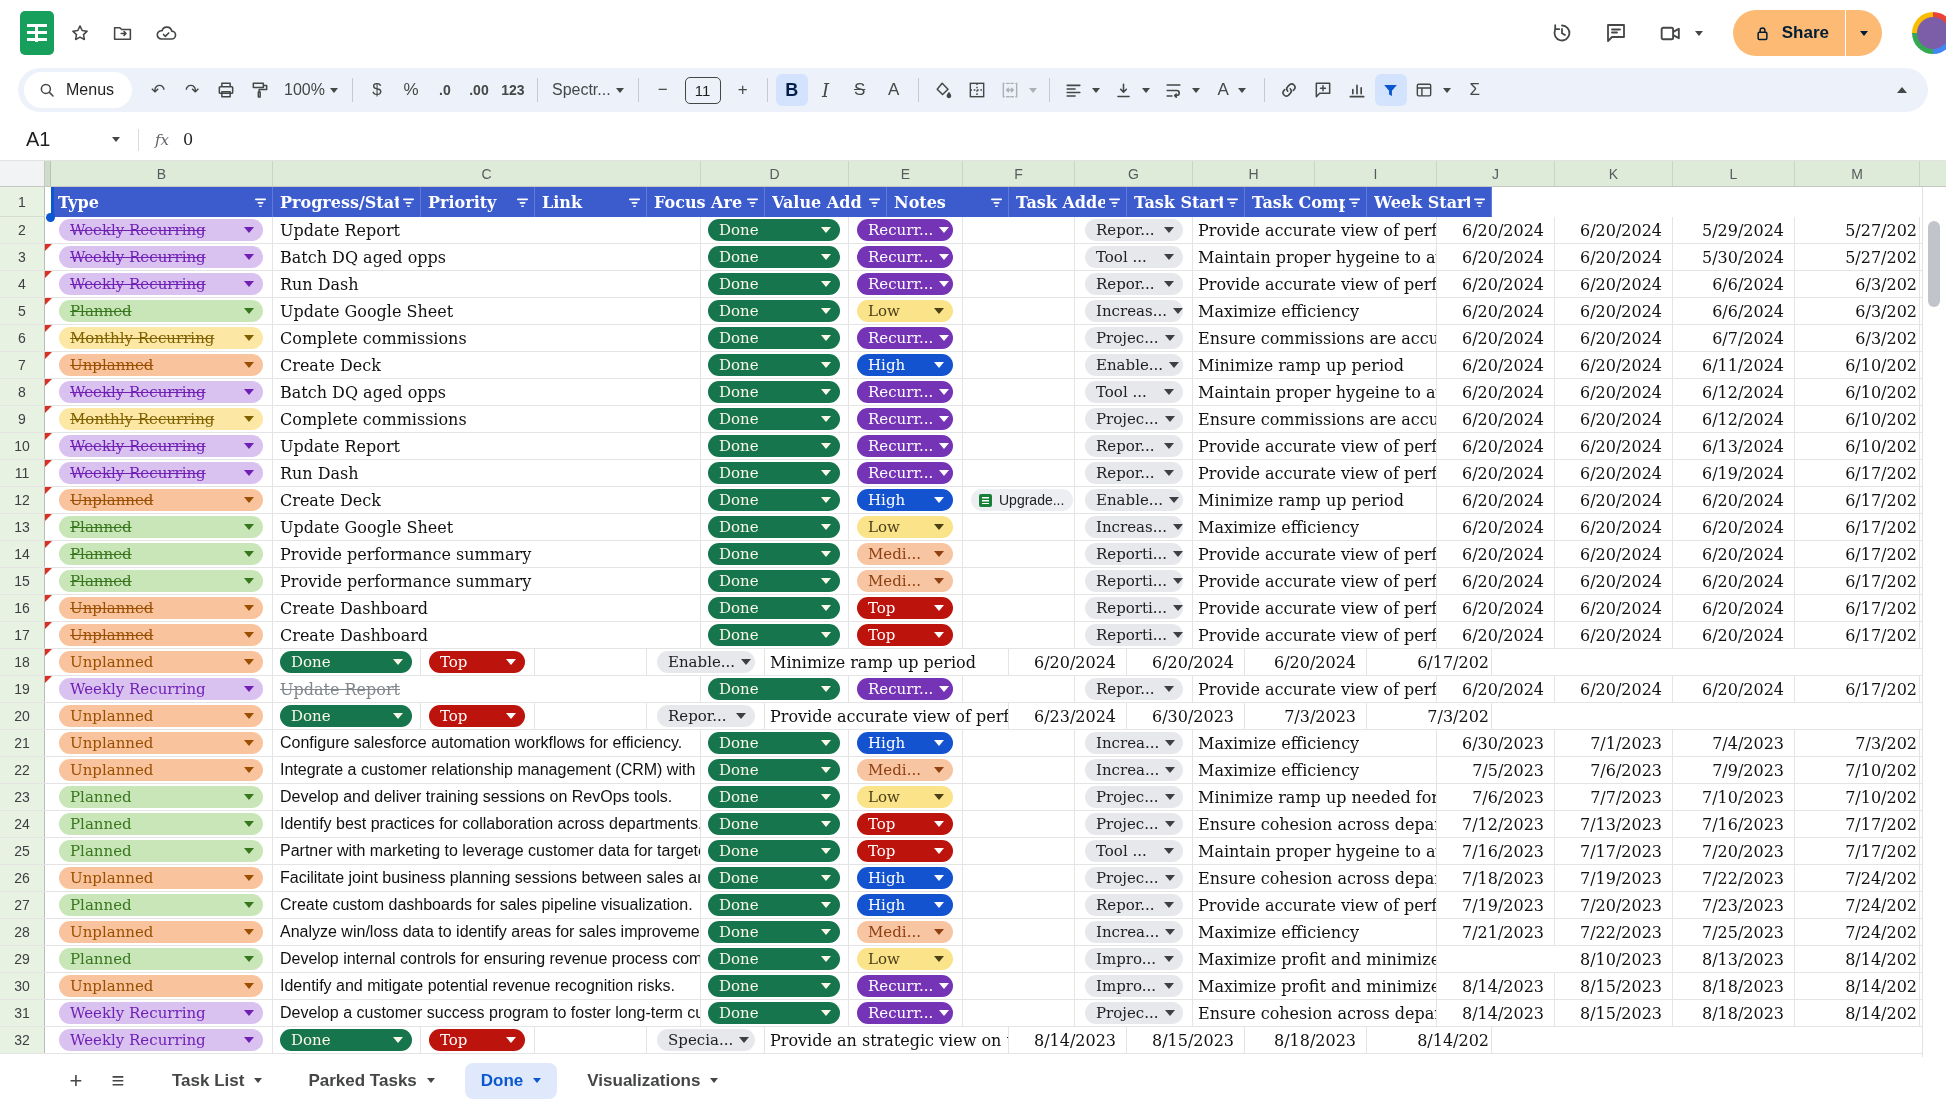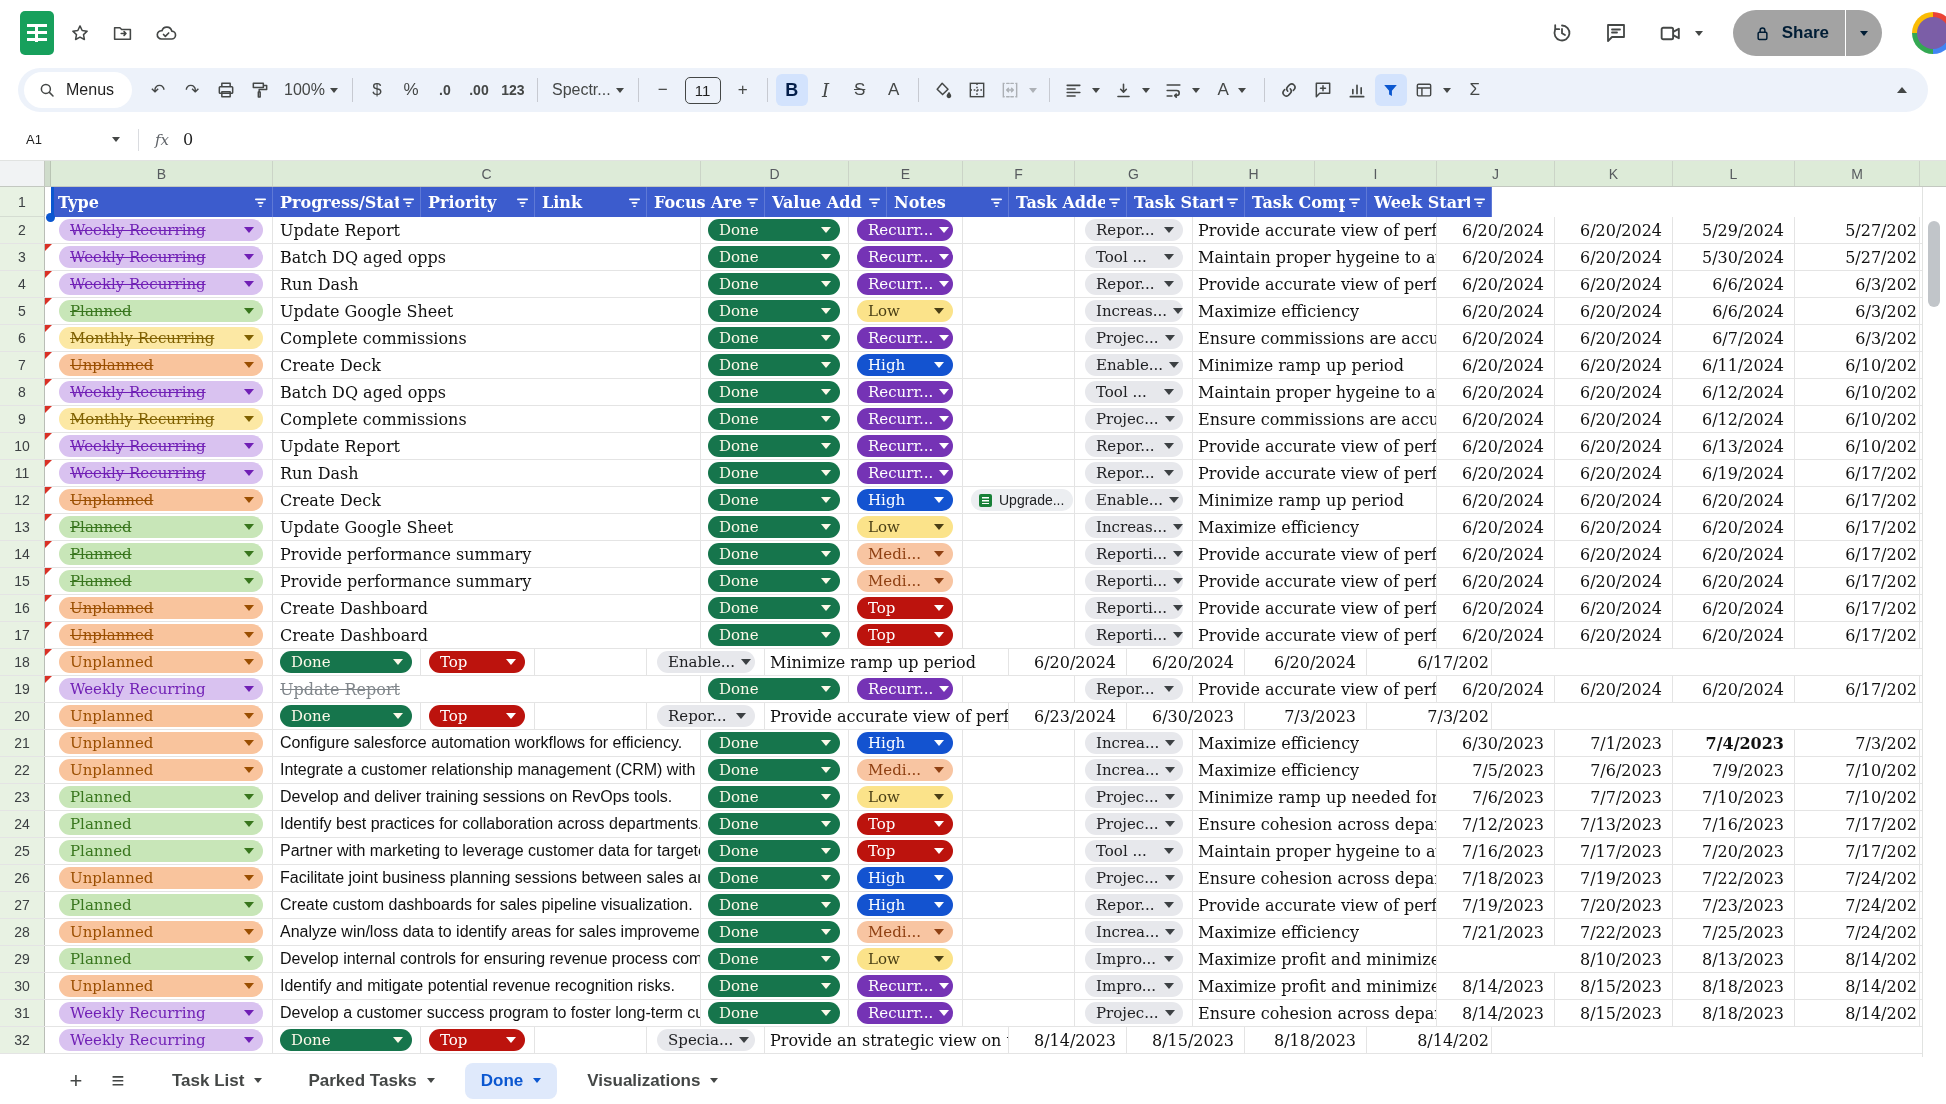--- a/index.html
+++ b/index.html
@@ -17,21 +17,21 @@
       linear-gradient(#fff,#fff) 0 7px/20px 3px no-repeat,
       linear-gradient(#fff,#fff) 0 14px/20px 3px no-repeat,
       linear-gradient(#fff,#fff) 8px 0/3px 18px no-repeat; }
   .tb-left { display:flex; flex-direction:column; justify-content:center; }
   .title-row { display:flex; align-items:center; gap:22px; height:30px; }
   .doc-title { font-size:20px; color:#1f1f1f; letter-spacing:.1px; }
   .title-ico { color:#444746; }
   .menu-row { display:flex; gap:6px; margin-top:1px; }
   .menu-item { font-size:17px; color:#202124; padding:2px 10px; border-radius:6px; cursor:default; }
   .tb-right { margin-left:auto; display:flex; align-items:center; gap:30px; }
-  .share-btn { display:flex; align-items:center; background:#a3a3a3; border-radius:24px; height:46px; overflow:hidden; }
+  .share-btn { display:flex; align-items:center; background:#fdba74; border-radius:24px; height:46px; overflow:hidden; }
   .share-main { display:flex; align-items:center; gap:10px; padding:0 16px 0 20px; height:100%; border-right:1px solid #fff; }
   .share-label { font-size:17px; font-weight:bold; color:#001d35; }
   .share-caret { padding:0 14px; height:100%; display:flex; align-items:center; }
   .avatar { width:42px; height:42px; border-radius:50%; flex:0 0 auto; margin-right:-26px;
     background:conic-gradient(#ea4335 0 25%, #4285f4 25% 50%, #34a853 50% 75%, #fbbc04 75% 100%); position:relative; }
   .avatar::after { content:""; position:absolute; inset:5px; border-radius:50%; background:#7b5ea7; }
 
   
   .toolbar-band { height:53px; padding:2px 18px 7px 18px; background:#fff; }
   .toolbar { height:44px; background:#edf2fa; border-radius:22px; display:flex; align-items:center; padding:0 10px 0 6px; gap:2px; }
@@ -51,21 +51,21 @@
   .tbi.bold-btn { background:#d3e3fd; color:#041e49; font-weight:bold; font-size:18px; }
   .tbi.italic-btn { font-family:"DejaVu Serif", serif; font-style:italic; font-size:18px; }
   .tbi.strike-btn { text-decoration:line-through; }
   .tbi.disabled svg { opacity:.38; }
   .filter-active { background:#d3e3fd; }
   .collapse-btn { margin-left:auto; }
 
   
   .formulabar { height:42px; display:flex; align-items:center; border-bottom:1px solid #e1e3e1; background:#fff; padding-left:18px; }
   .namebox { width:112px; display:flex; align-items:center; justify-content:space-between; padding:0 10px 0 8px; }
-  .namebox-text { font-size:13px; color:#1f1f1f; }
+  .namebox-text { font-size:20px; color:#1f1f1f; }
   .fbar-sep { width:1px; height:22px; background:#dadce0; margin:0 8px; }
   .fx { font-family:"DejaVu Serif", serif; font-style:italic; font-size:15px; color:#5f6368; margin:0 14px 0 8px; }
   .fvalue { font-size:16px; color:#1f1f1f; }
 
   
   .grid-wrap { position:relative; height:calc(26px + 30px + 840px); overflow:hidden; }
   .letters-row { height:26px; display:flex; background:#ddebd8; border-bottom:1px solid #c3c8c0; }
   .corner-cell { width:45px; height:100%; background:#f1f3f4; border-right:1px solid #c3c8c0; flex:0 0 auto; }
   .sliver { width:6px; flex:0 0 auto; position:relative; }
   .letters-row .sliver { background:#cfdccb; border-right:1px solid #b9c4b4; }
@@ -1167,21 +1167,21 @@
         <div class="cell" style="width: 112px;"></div>
         <div class="cell" style="width: 118px;">
           <div class="pill" style="width: 98px; margin-left: 10px; background: rgb(231, 232, 236); color: rgb(32, 33, 36); font-size: 15px;">
             <div>Increa...</div>
             <div class="pcar" style="border-top-color: rgb(60, 64, 67);"></div>
           </div>
         </div>
         <div class="cell valuecell" style="width: 244px;">Maximize efficiency</div>
         <div class="cell date-cell" style="width: 118px;">6/30/2023</div>
         <div class="cell date-cell" style="width: 118px;">7/1/2023</div>
-        <div class="cell date-cell" style="width: 122px; font-weight: bold;">7/4/2023</div>
+        <div class="cell date-cell" style="width: 122px;">7/4/2023</div>
         <div class="cell date-cell" style="width: 125px; padding-right: 2px;">7/3/202</div>
       </div>
       <div class="grow">
         <div class="rnum">22</div>
         <div class="sliver"></div>
         <div class="cell" style="width: 222px;">
           <div class="pill" style="width: 204px; margin-left: 8px; background: rgb(249, 196, 157); color: rgb(154, 78, 0);">
             <div>Unplanned</div>
             <div class="pcar"></div>
           </div>

